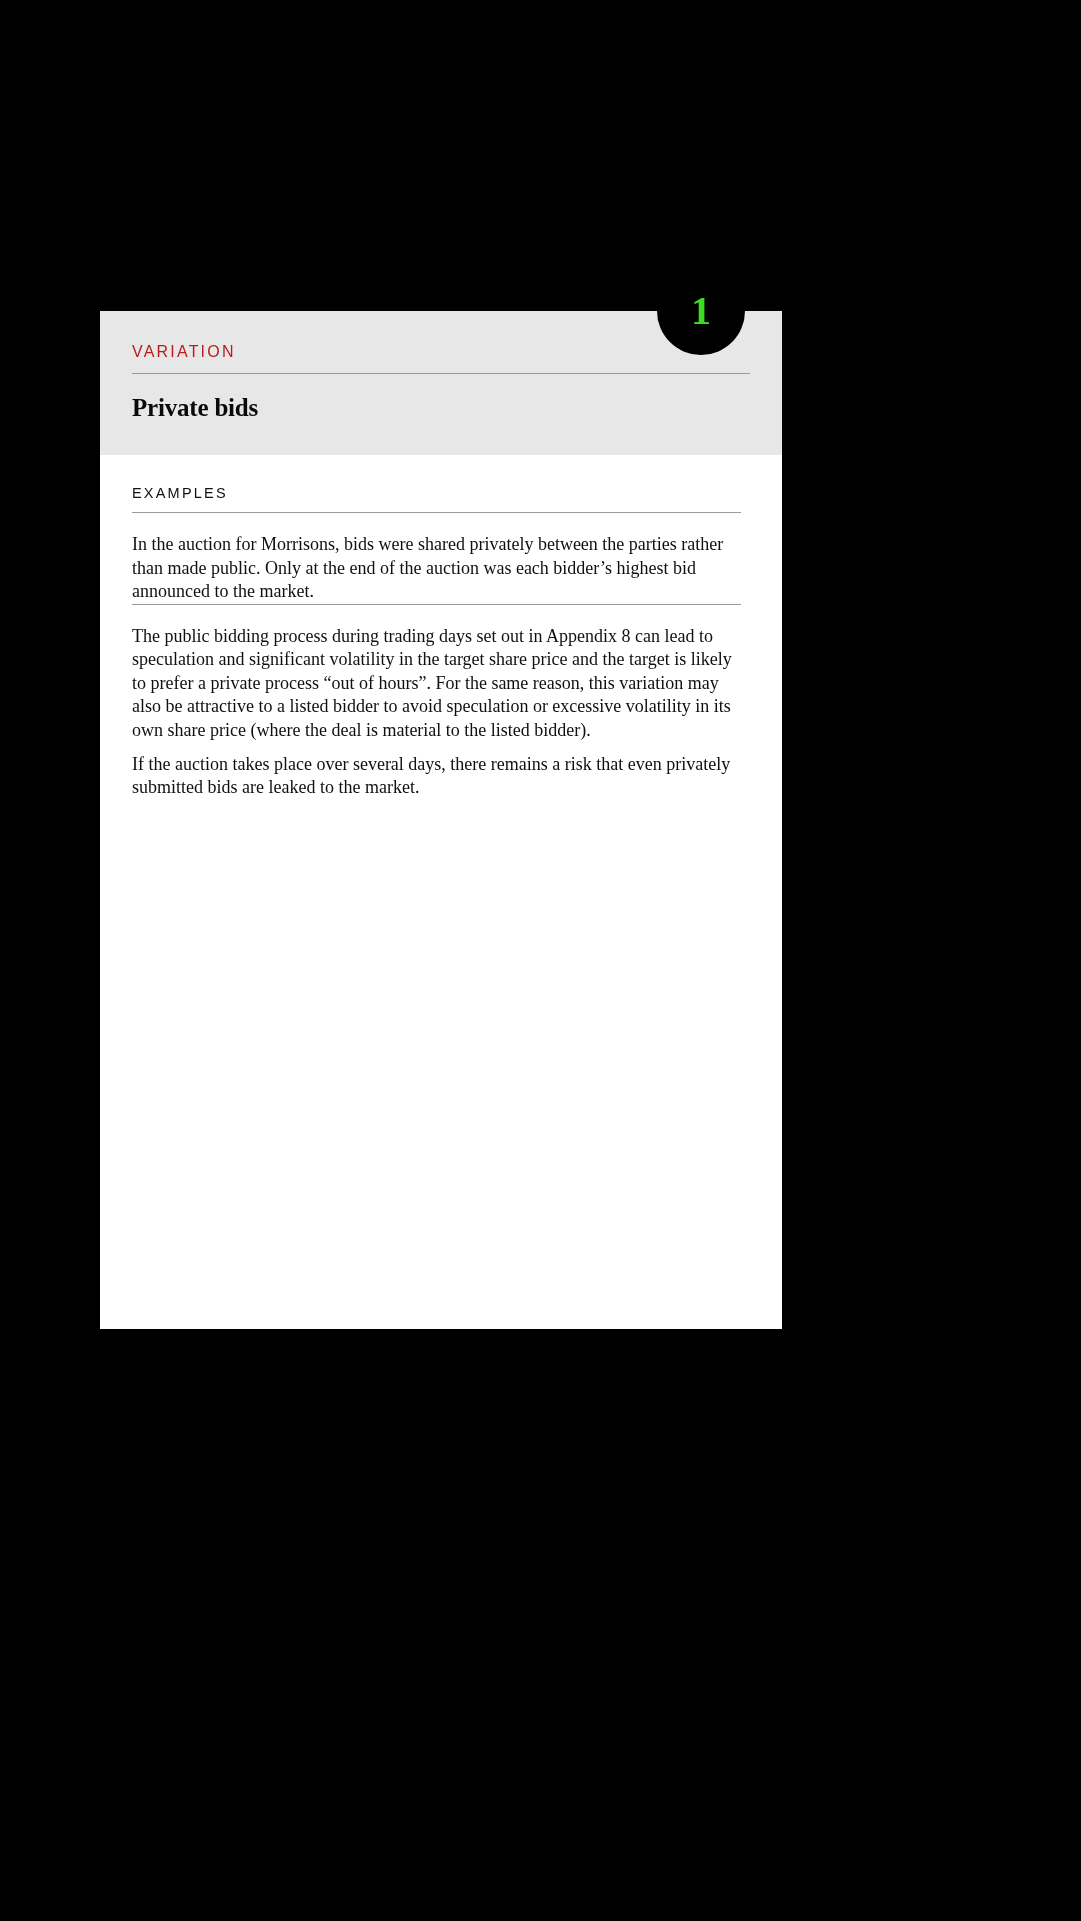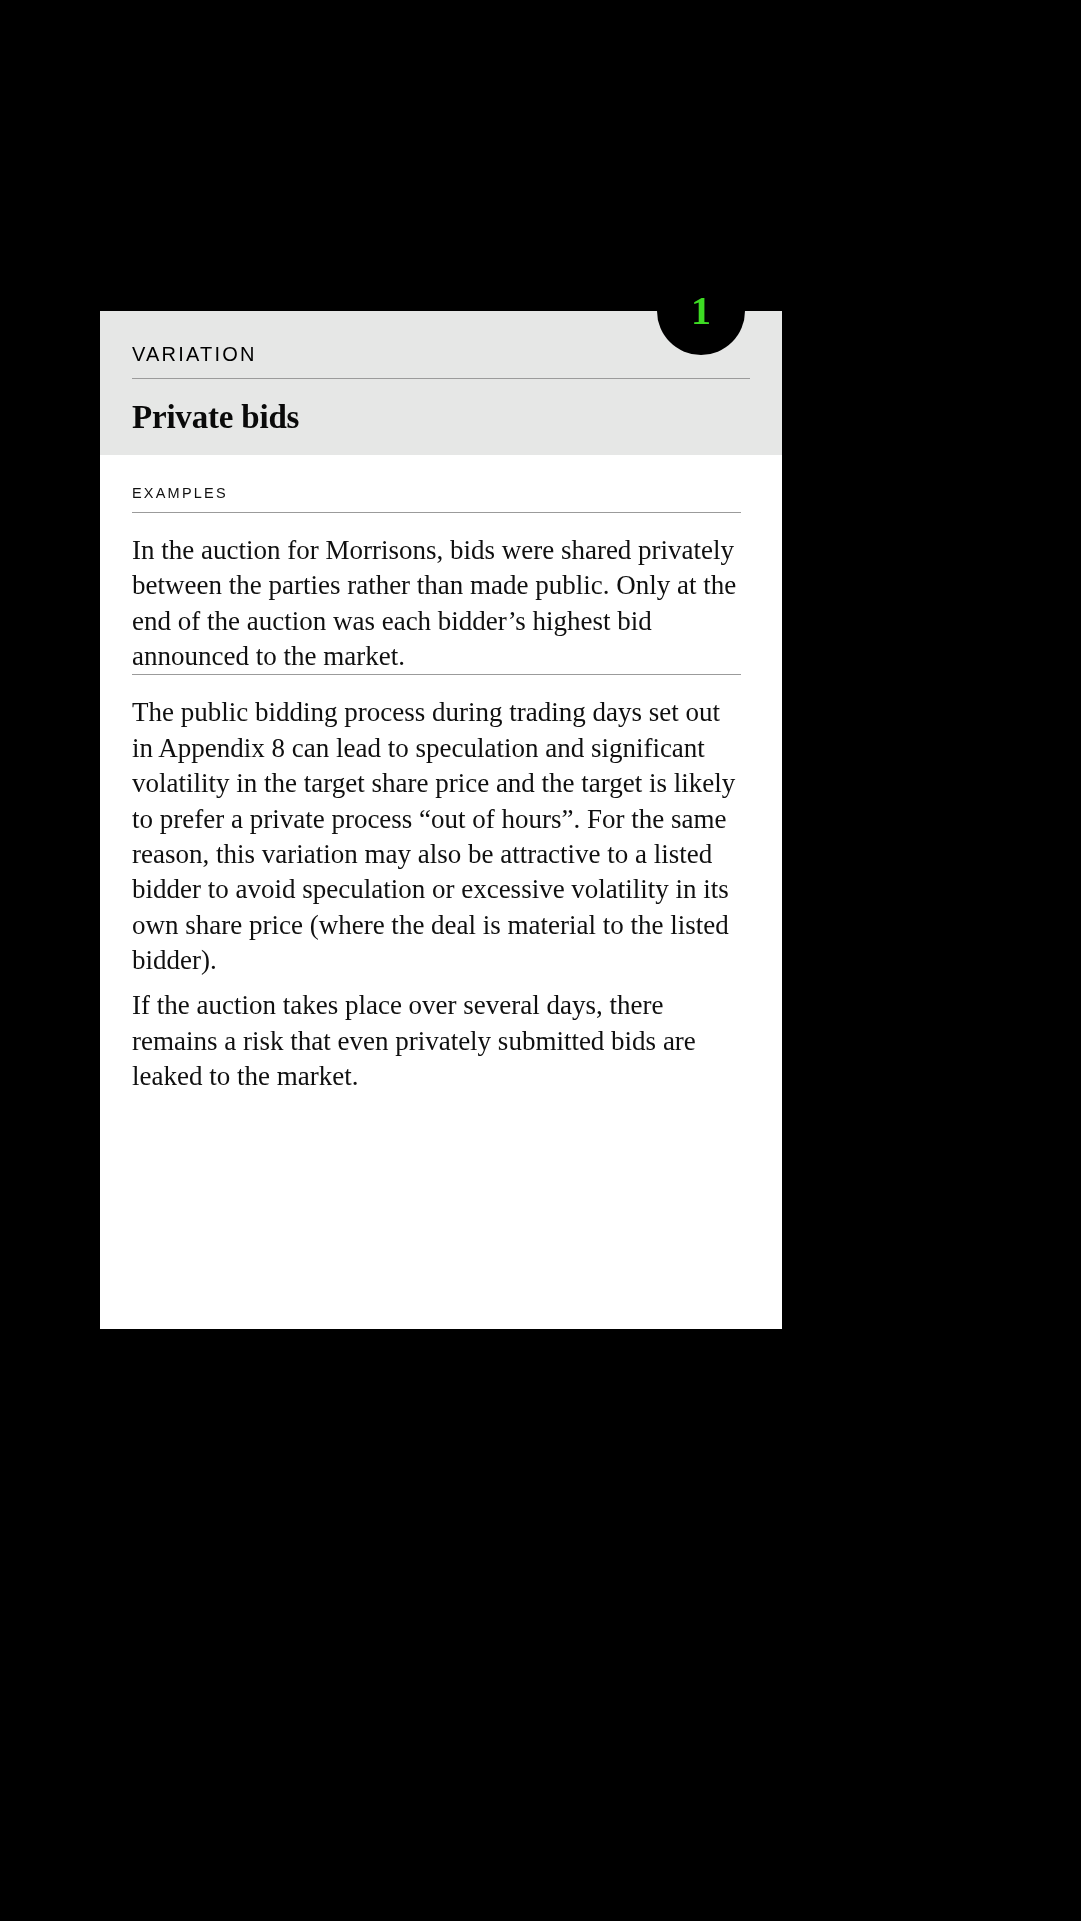--- a/index.html
+++ b/index.html
@@ -27,38 +27,38 @@
   .card-header {
     background: #e6e7e6;
     height: 144px;
     box-sizing: border-box;
     padding: 32px 32px 0 32px;
     position: relative;
   }
 
   .eyebrow {
     font-family: "Liberation Sans", sans-serif;
-    font-size: 20px;
+    font-size: 16px;
     letter-spacing: 2.2px;
-    color: #000000;
+    color: #b91c1c;
     text-transform: uppercase;
     font-weight: 400;
     padding-bottom: 12px;
   }
 
   .rule {
     border-bottom: 1px solid #9b9b9b;
     height: 0;
     margin: 0;
   }
 
   .card-title {
     font-family: "Liberation Serif", serif;
     font-weight: bold;
-    font-size: 33px;
+    font-size: 25px;
     color: #0a0a0a;
     margin-top: 20px;
     letter-spacing: -0.2px;
   }
 
   .badge {
     position: absolute;
     left: 557px;
     top: -44px;
     width: 88px;
@@ -87,21 +87,21 @@
     text-transform: uppercase;
     padding-bottom: 11px;
   }
 
   .section-label.second {
     padding-top: 26px;
   }
 
   .para {
     font-family: "Liberation Serif", serif;
-    font-size: 27px;
+    font-size: 18px;
     line-height: 1.31;
     color: #101010;
     margin: 18px 0 0 0;
   }
 
   .para.first {
     margin-top: 20px;
   }
 
   .para.tight {

